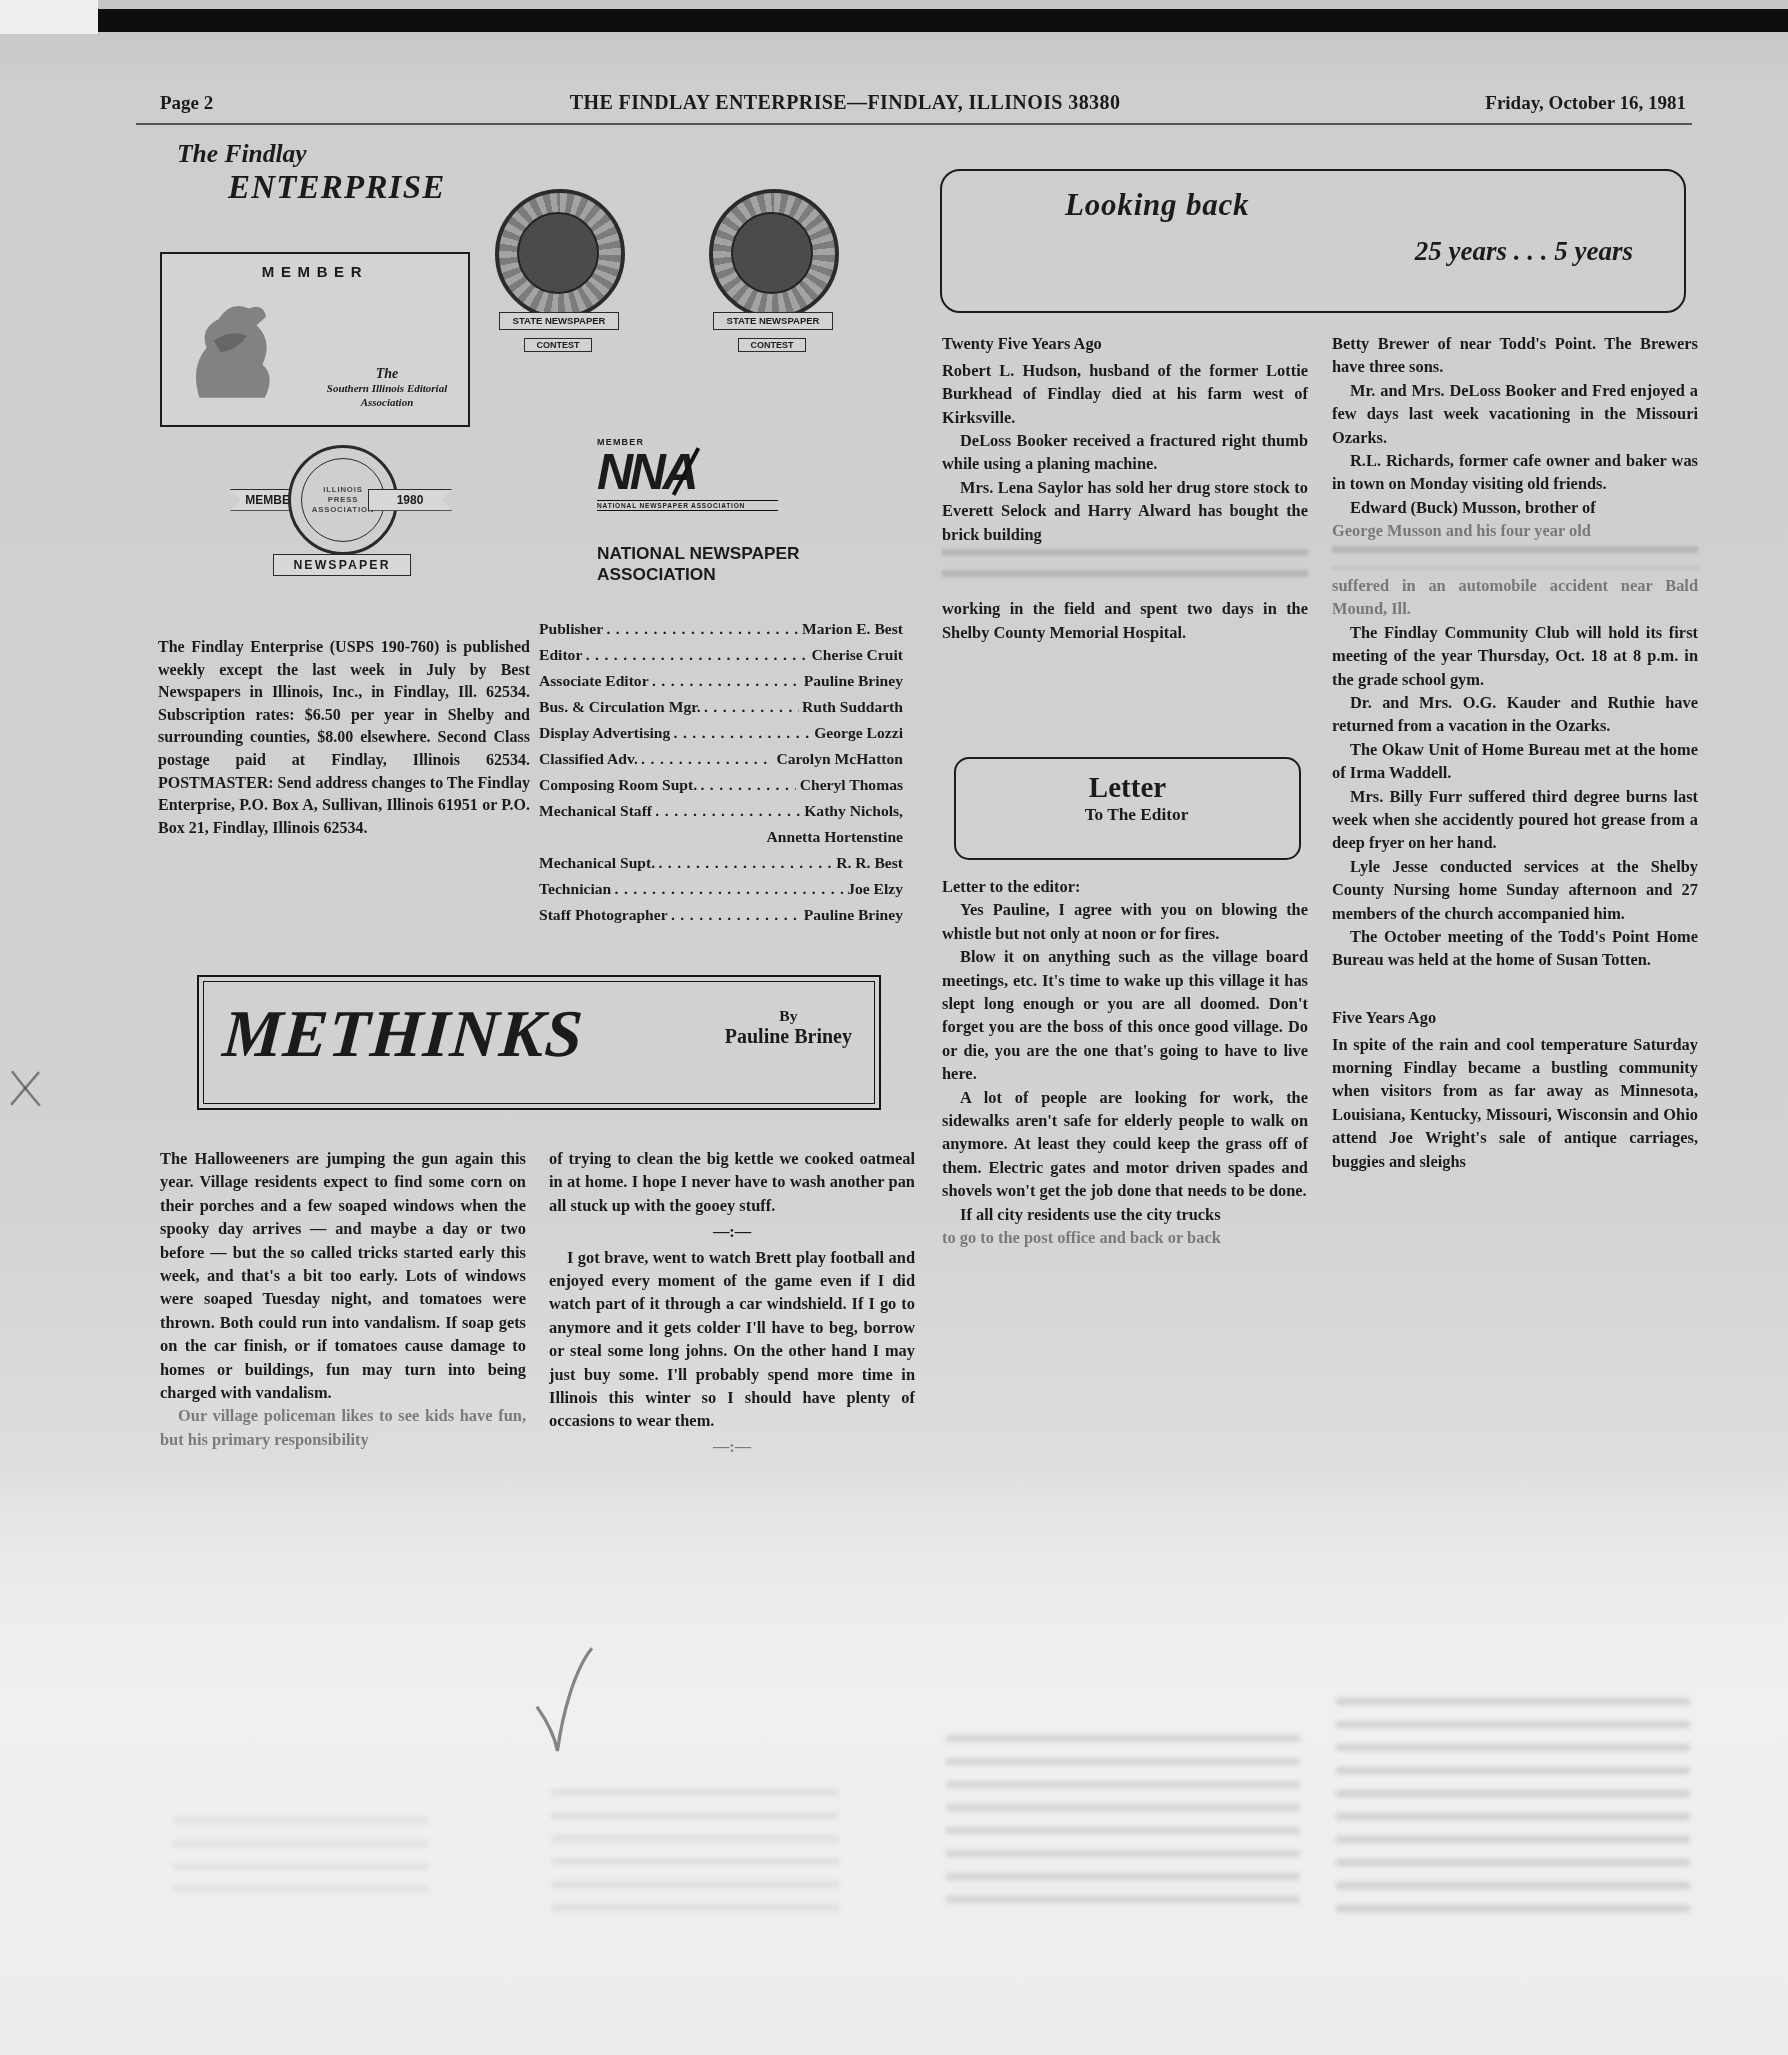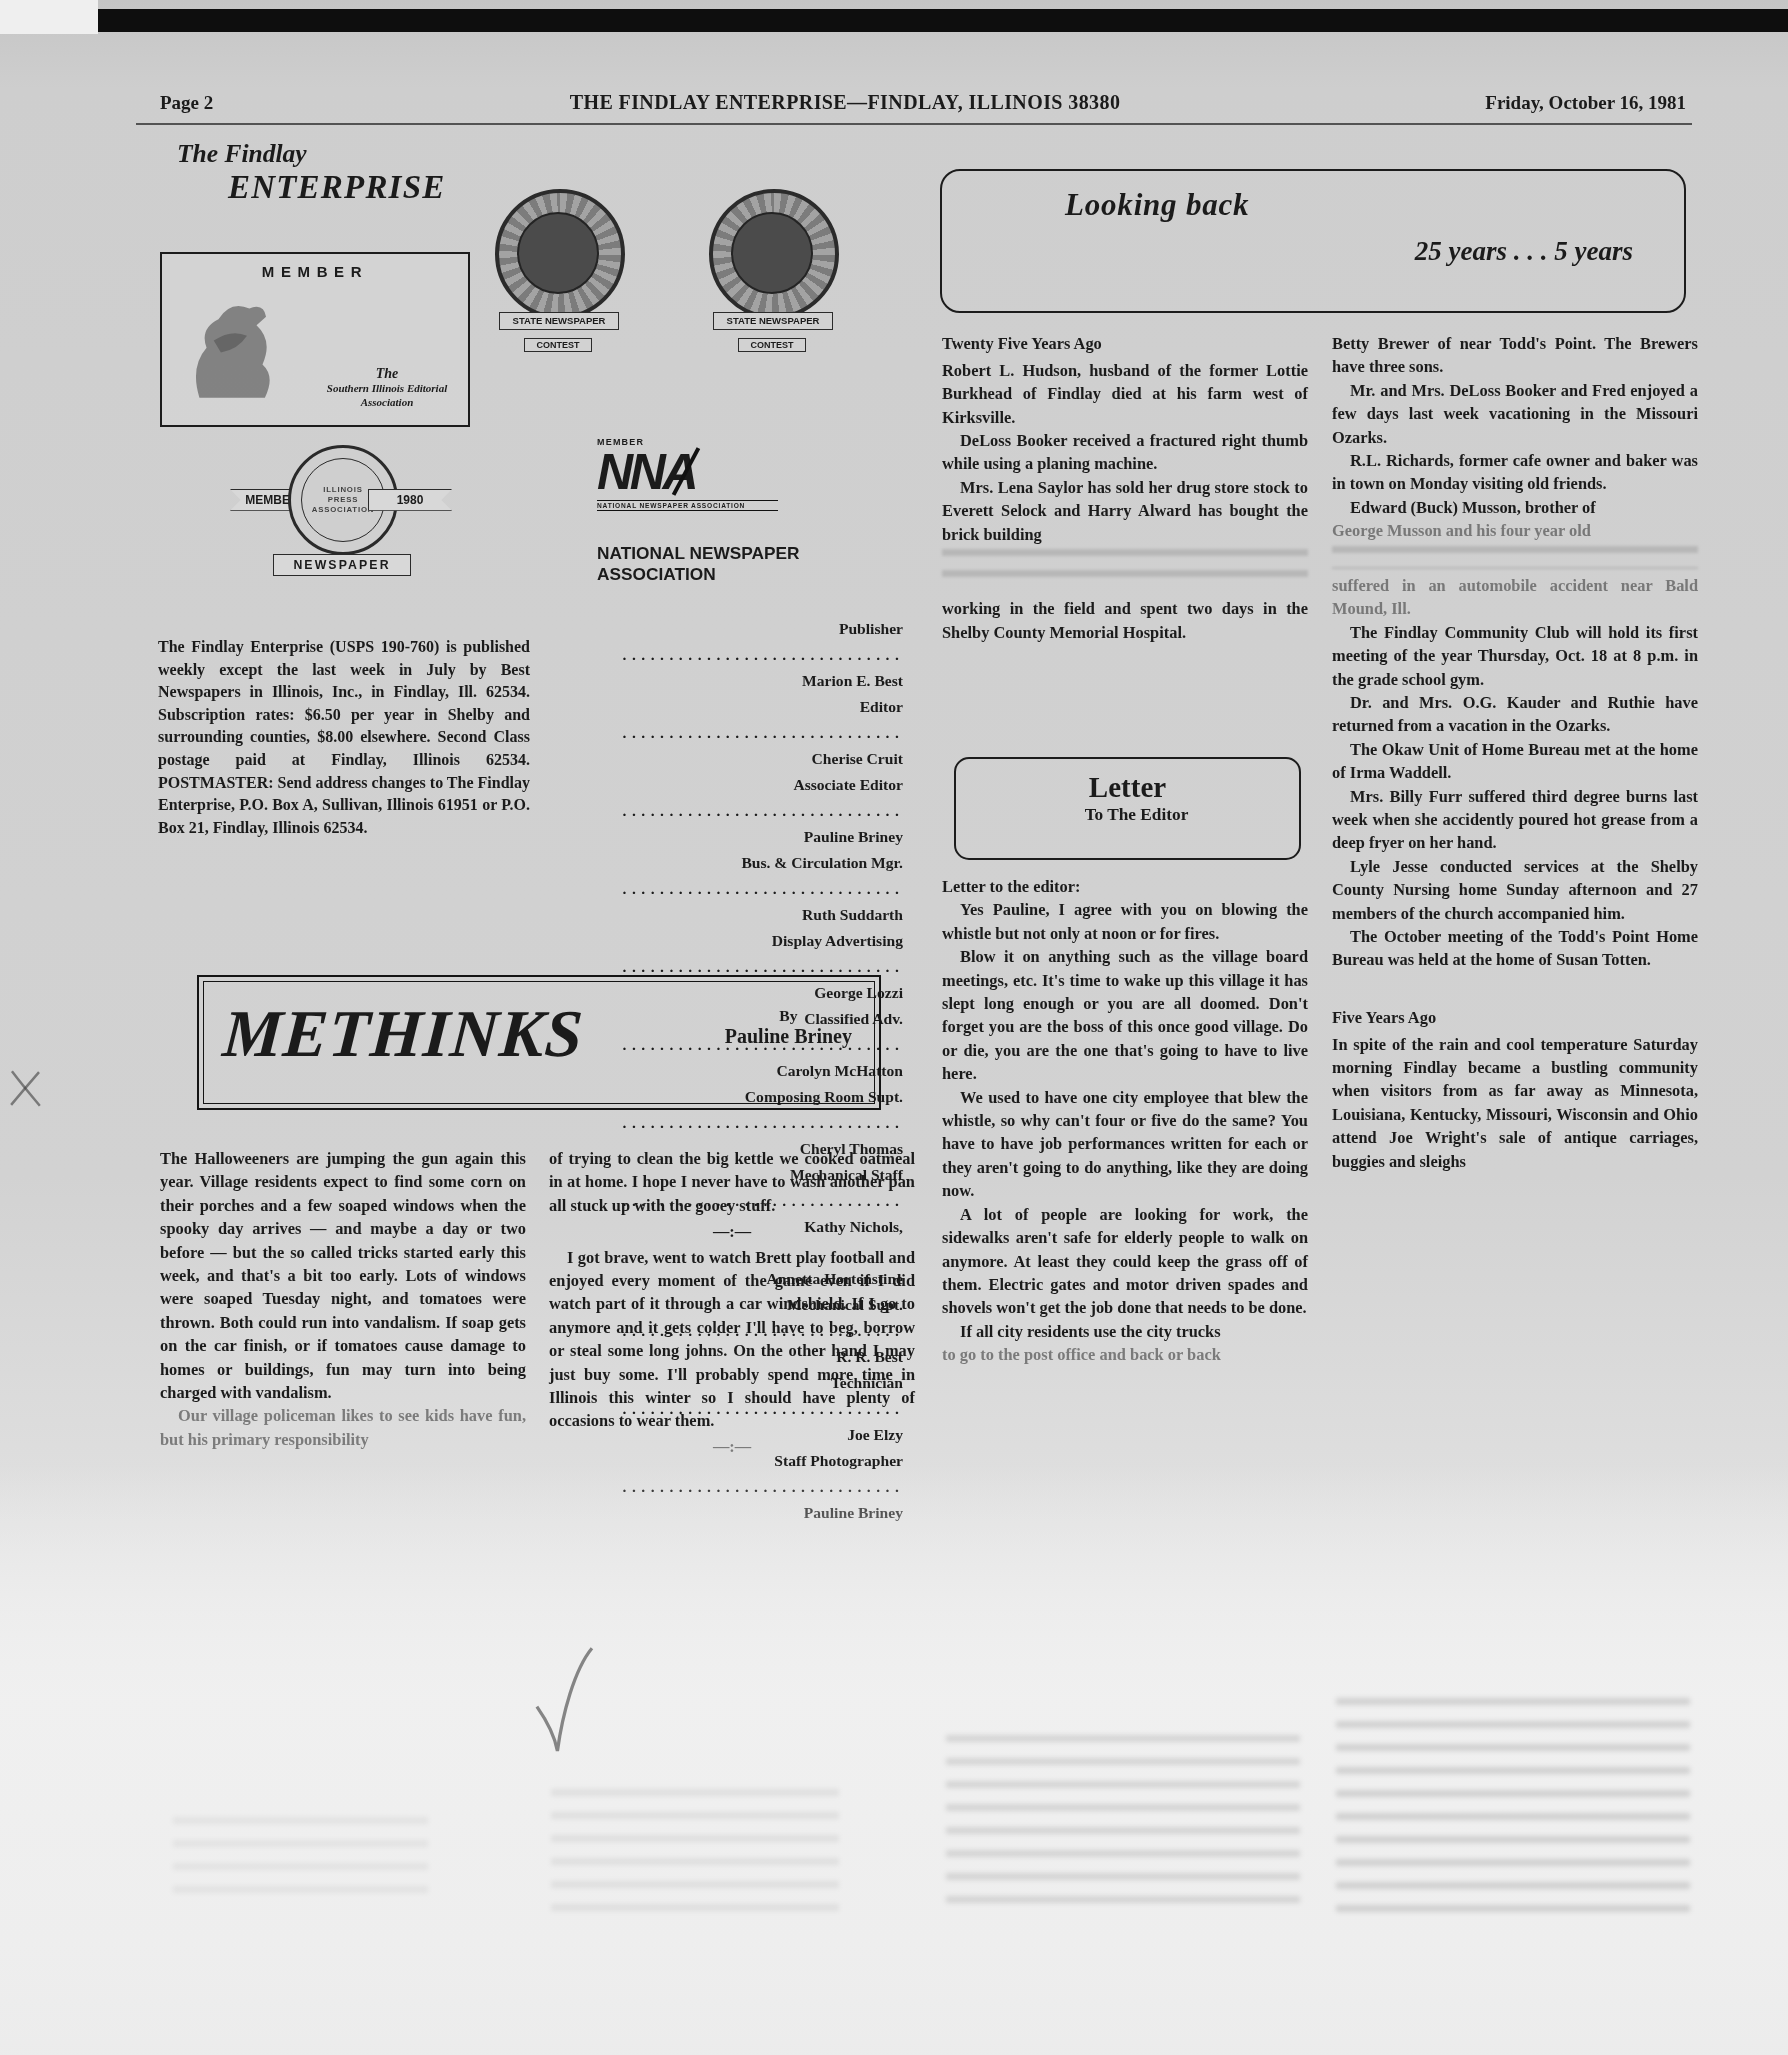--- a/index.html
+++ b/index.html
@@ -68,21 +68,21 @@
   .nna .logo{font-size:50px;font-weight:700;font-style:italic;letter-spacing:-3.3px;line-height:1.02;position:relative;}
   .nna .logo::after{content:"";position:absolute;left:87px;top:-2.5px;width:4.1px;height:53px;background:#111;transform:rotate(28deg);}
   .nna .tagline{font-size:6.6px;font-weight:700;border-top:1.2px solid #111;border-bottom:1.2px solid #111;
     padding:1.2px 0;margin-top:1.6px;letter-spacing:0.8px;width:181px;}
   .nna-caption{position:absolute;left:597px;top:543px;width:296px;font-size:17.3px;line-height:21.4px;font-weight:700;
     font-family:"Liberation Sans",sans-serif;}
 
   
   .pubinfo{position:absolute;left:158px;top:636px;width:372px;font-size:16px;line-height:22.6px;font-weight:700;text-align:justify;}
   .staff{position:absolute;left:539px;top:616px;width:364px;font-size:15.6px;line-height:26px;font-weight:700;}
-  .staff-row{display:flex;align-items:flex-end;flex-direction:column;}
+  .staff-row{display:flex;align-items:flex-start;}
   .staff-role{white-space:nowrap;}
   .leader{flex:1;overflow:hidden;white-space:nowrap;margin:0 3.3px;}
   .leader::after{content:". . . . . . . . . . . . . . . . . . . . . . . . . . . . . .";letter-spacing:0.8px;}
   .staff-name{white-space:nowrap;}
 
   
   .lookingback{position:absolute;left:940px;top:169px;width:742px;height:140px;border:2.9px solid #1c1c1c;border-radius:20px;}
   .lb-title{position:absolute;left:123px;top:15.6px;font-size:31px;font-weight:700;font-style:italic;letter-spacing:0.8px;}
   .lb-sub{position:absolute;right:51px;top:65px;font-size:27px;font-weight:700;font-style:italic;}
 
@@ -298,21 +298,20 @@
   </div>
 
   <div class="letterbox">
     <div class="lt1">Letter</div>
     <div class="lt2">To The Editor</div>
   </div>
   <div class="col col-letter">
       <p class="para noindent">Letter to the editor:</p>
       <p class="para">Yes Pauline, I agree with you on blowing the whistle but not only at noon or for fires.</p>
       <p class="para">Blow it on anything such as the village board meetings, etc. It's time to wake up this village it has slept long enough or you are all doomed. Don't forget you are the boss of this once good village. Do or die, you are the one that's going to have to live here.</p>
-      <p class="para">We used to have one city employee that blew the whistle, so why can't four or five do the same? You have to have job performances written for each or they aren't going to do anything, like they are doing now.</p>
       <p class="para">A lot of people are looking for work, the sidewalks aren't safe for elderly people to walk on anymore. At least they could keep the grass off of them. Electric gates and motor driven spades and shovels won't get the job done that needs to be done.</p>
       <p class="para">If all city residents use the city trucks</p>
       <p class="para dim noindent">to go to the post office and back or back</p>
     </div>
 
   <div class="methinksbox">
     <div class="methinks-title">METHINKS</div>
     <div class="methinks-by">
       <div class="by-small">By</div>
       <div class="by-name">Pauline Briney</div>

